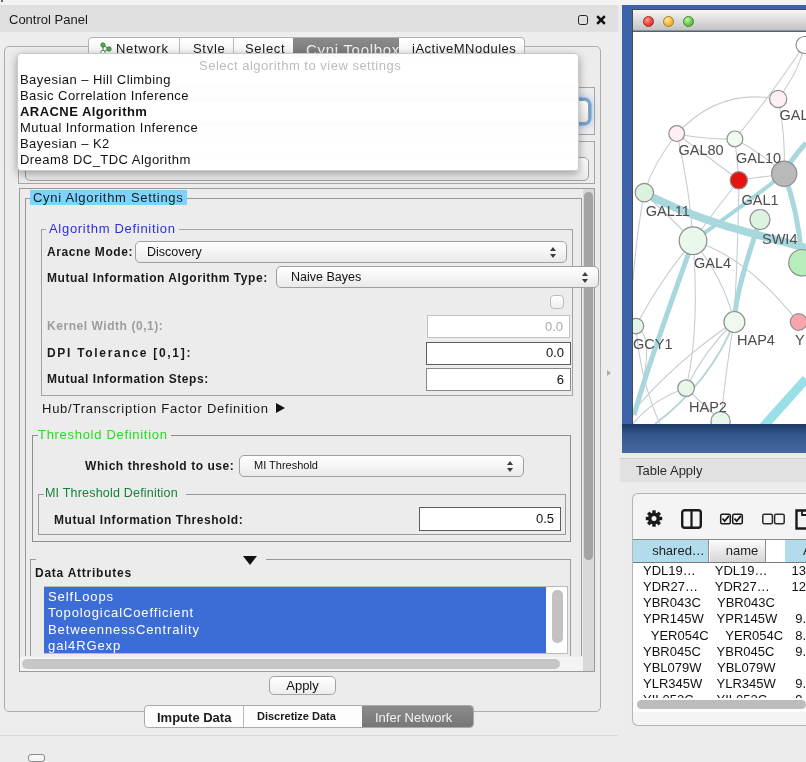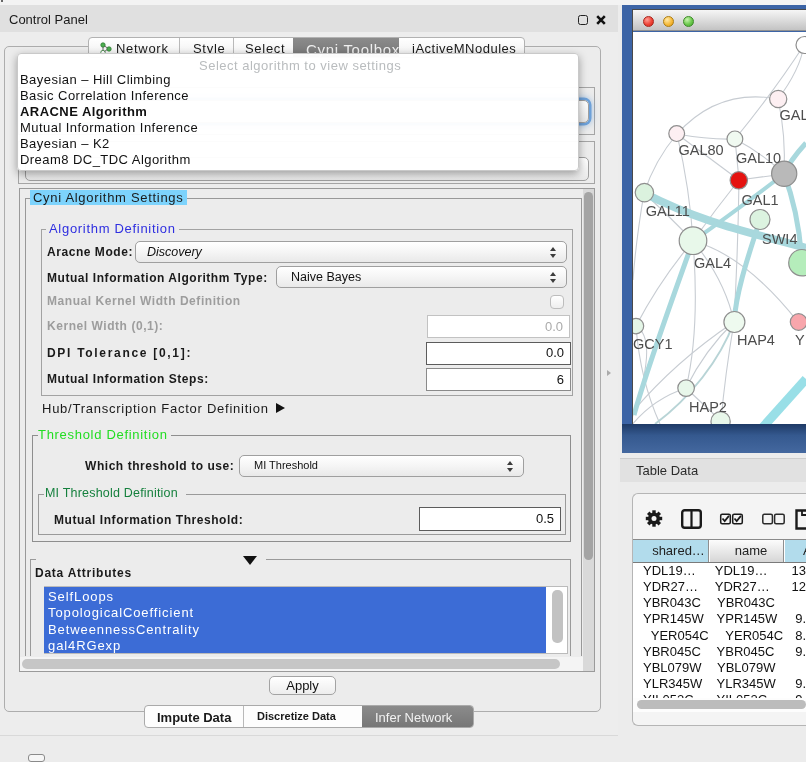--- a/index.html
+++ b/index.html
@@ -68,32 +68,31 @@
   <div class="abs" style="left:20px;top:657px;width:563px;height:14px;background:#f4f4f4;"></div>
   <div class="abs" style="left:22px;top:659px;width:538px;height:10px;background:#c6c6c6;border-radius:5px;"></div>
 
   <div class="abs" style="left:25px;top:198px;width:557px;height:458px;border:1px solid #989898;border-bottom:none;"></div>
   <div class="abs ftitle" style="left:30px;top:190px;background:#7dd3fc;padding:0 3px;color:#1a1a1a;">Cyni Algorithm Settings</div>
 
   <div class="abs" style="left:41px;top:229px;width:532px;height:167px;border:1px solid #a2a2a2;"></div>
   <div class="abs ftitle" style="left:46px;top:221px;background:#ececec;padding:0 3px;color:#2e2ee0;">Algorithm Definition</div>
 
   <div class="abs lbl" style="left:47px;top:245px;text-align:center;">Aracne Mode:</div>
-  <div class="abs combo" style="left:135px;top:241px;width:432px;height:22px;font-style:italic;">
+  <div class="abs combo" style="left:135px;top:241px;width:432px;height:22px;">
     <span style="position:absolute;left:11px;top:3px;font-size:12.5px;color:#111;">Discovery</span>
       <span class="carr cup"></span>
       <span class="carr cdn"></span>
   </div>
   <div class="abs lbl" style="left:47px;top:271px;">Mutual Information Algorithm Type:</div>
-  <div class="abs combo" style="left:276px;top:266px;width:291px;height:22px;">
+  <div class="abs combo" style="left:276px;top:266px;width:323px;height:22px;">
     <span style="position:absolute;left:14px;top:3px;font-size:12.5px;color:#111;">Naive Bayes</span>
       <span class="carr cup"></span>
       <span class="carr cdn"></span>
   </div>
-  <div class="abs lbld" style="left:47px;top:294px;">Manual Kernel Width Definition</div>
   <div class="abs" style="left:550px;top:295px;width:14px;height:14px;border:1px solid #bdbdbd;border-radius:4px;background:linear-gradient(#ffffff,#eeeeee);"></div>
   <div class="abs lbld" style="left:47px;top:319px;">Kernel Width (0,1):</div>
   <div class="abs" style="left:427px;top:315px;width:143px;height:23px;border:1px solid #c2c2c2;background:#fff;font-size:13px;color:#ababab;text-align:right;line-height:21px;padding-right:6px;">0.0</div>
   <div class="abs lbl" style="left:47px;top:346px;letter-spacing:1.7px;">DPI Tolerance [0,1]:</div>
   <div class="abs" style="left:426px;top:342px;width:145px;height:23px;border:1.5px solid #5c5c5c;background:#fff;font-size:13px;color:#111;text-align:right;line-height:20px;padding-right:6px;">0.0</div>
   <div class="abs lbl" style="left:47px;top:372px;">Mutual Information Steps:</div>
   <div class="abs" style="left:426px;top:368px;width:145px;height:23px;border:1px solid #8a8a8a;background:#fff;font-size:13px;color:#111;text-align:right;line-height:21px;padding-right:6px;">6</div>
 
   <div class="abs" style="left:42px;top:401px;font-size:13px;letter-spacing:0.75px;color:#1a1a1a;">Hub/Transcription Factor Definition</div>
   <div class="abs" style="left:276px;top:403px;width:0;height:0;border-top:5.5px solid transparent;border-bottom:5.5px solid transparent;border-left:9px solid #111;"></div>
@@ -230,21 +229,21 @@
         <text x="633" y="349">GCY1</text>
         <text x="737" y="345">HAP4</text>
         <text x="795" y="345">Y</text>
         <text x="689" y="412">HAP2</text>
       </g>
       </g>
     </svg>
   </div>
 
   <div class="abs" style="left:620px;top:458px;width:186px;height:24px;background:#e1e1e1;border-top:1px solid #cdcdcd;"></div>
-  <div class="abs" style="left:636px;top:463px;font-size:13px;color:#2b2b2b;">Table Data</div>
+  <div class="abs" style="left:636px;top:463px;font-size:13px;color:#2b2b2b;">Table Apply</div>
   <div class="abs" style="left:620px;top:482px;width:186px;height:280px;background:#ececec;"></div>
 
   <div class="abs" style="left:632px;top:493px;width:174px;height:233px;border:1px solid #b5b5b5;border-right:none;border-radius:6px 0 0 6px;background:#f4f4f4;"></div>
 
   <svg class="abs" style="left:640px;top:505px;" width="166" height="28" viewBox="0 0 166 28">
 
     <g transform="translate(14,13.5)" fill="#1a1a1a">
       <circle r="6"></circle>
       <g>
         <rect x="-1.7" y="-8.2" width="3.4" height="16.4"></rect>
@@ -271,21 +270,21 @@
     </g>
 
     <path d="M156.5 5.5 h12 v18 h-12 z" fill="none" stroke="#1a1a1a" stroke-width="2.4"></path>
     <path d="M162 5 v5 h7" fill="none" stroke="#1a1a1a" stroke-width="1.8"></path>
   </svg>
 
   <div class="abs" style="left:633px;top:539px;width:173px;height:173px;background:#fff;overflow:hidden;">
 
     <div class="abs" style="left:0;top:0;width:173px;height:24px;border-top:1px solid #8a8a8a;border-bottom:1px solid #7a7a7a;">
       <div class="abs" style="left:0;top:0;width:76px;height:22px;background:#b2dcec;border-right:1px solid #8f8f8f;text-align:center;font-size:13px;color:#222;line-height:22px;text-indent:16px;">shared…</div>
-      <div class="abs" style="left:77px;top:0;width:74px;height:22px;background:linear-gradient(#fcfcfc,#d6d6d6);border-right:1px solid #8f8f8f;text-align:center;font-size:13px;color:#222;line-height:22px;text-indent:9px;">name</div>
+      <div class="abs" style="left:77px;top:0;width:56px;height:22px;background:linear-gradient(#fcfcfc,#d6d6d6);border-right:1px solid #8f8f8f;text-align:center;font-size:13px;color:#222;line-height:22px;text-indent:9px;">name</div>
       <div class="abs" style="left:152px;top:0;width:21px;height:22px;background:#b2dcec;font-size:13px;color:#222;line-height:22px;padding-left:18px;">A</div>
     </div>
 
     <div class="abs" style="left:0;top:24px;width:173px;font-size:13px;color:#111;line-height:16.15px;">
       <div style="display:flex;">
           <span style="width:76px;padding-left:10px;">YDL19…</span>
           <span style="width:75px;padding-left:8px;">YDL19…</span>
           <span style="padding-left:12px;">13</span>
         </div>
       <div style="display:flex;">

